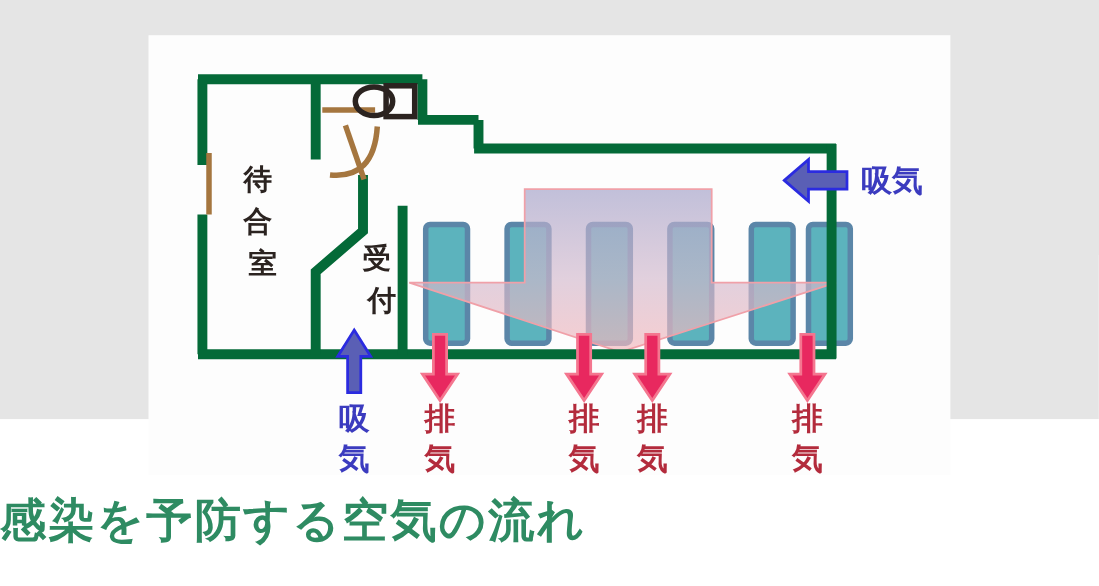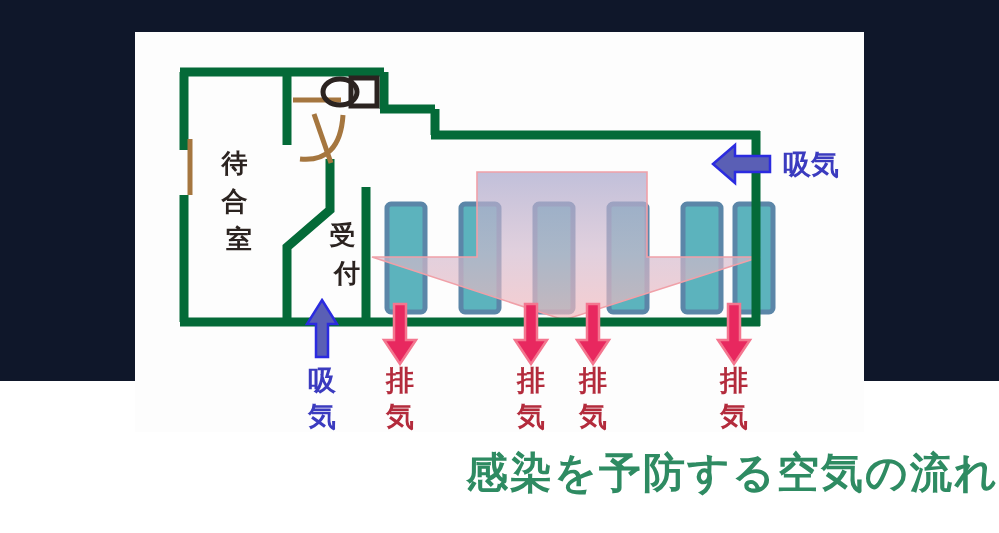--- a/index.html
+++ b/index.html
@@ -5,41 +5,41 @@
   * { box-sizing: border-box; }
   html, body {
     margin: 0; padding: 0;
     width: 999px; height: 533px;
     overflow: hidden;
     font-family: "DejaVu Sans", "Liberation Sans", sans-serif;
   }
   #root {
     position: relative;
     width: 999px; height: 381px;
-    background: #0f172a;
+    background: #e5e5e5;
   }
   
   #panel {
     position: absolute;
     left: 135px; top: 32px;
     width: 729px; height: 400px;
     background: #fdfdfd;
   }
   #plan-svg {
     position: absolute;
     left: 0; top: 0;
     width: 729px; height: 400px;
     display: block;
   }
   
   #caption {
     position: absolute;
     left: 0; top: 450px;
     width: 999px;
-    text-align: right;
+    text-align: left;
     font-size: 42px;
     font-weight: bold;
     letter-spacing: 2px;
     color: #2e8b62;
     line-height: 1.1;
     white-space: nowrap;
   }
   
   .room-label {
     font-family: "DejaVu Sans", "Liberation Sans", sans-serif;

